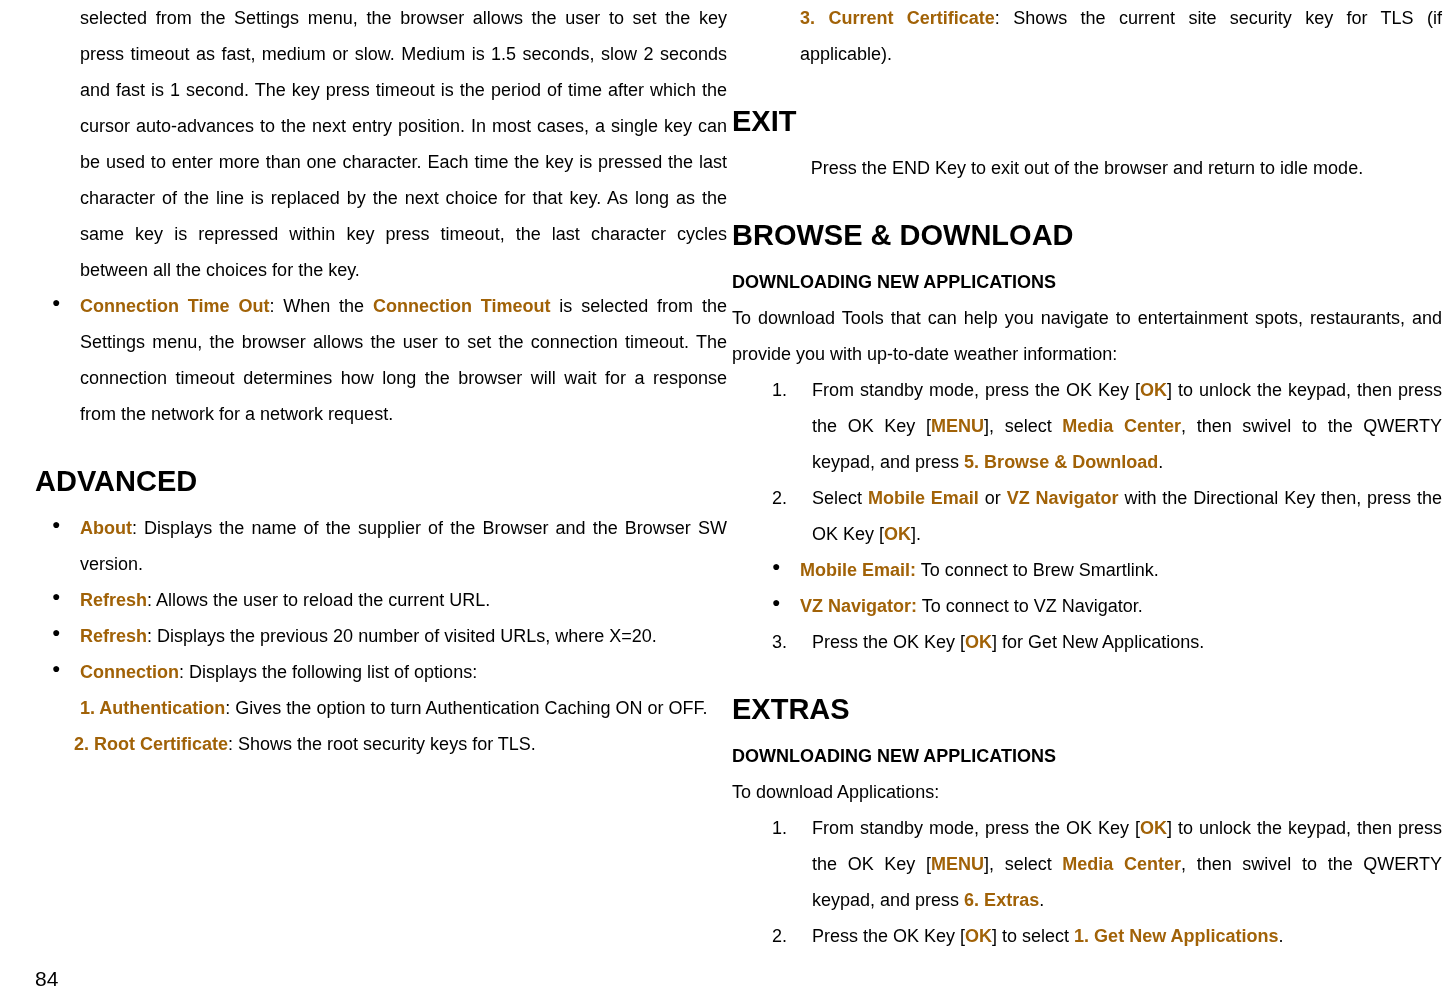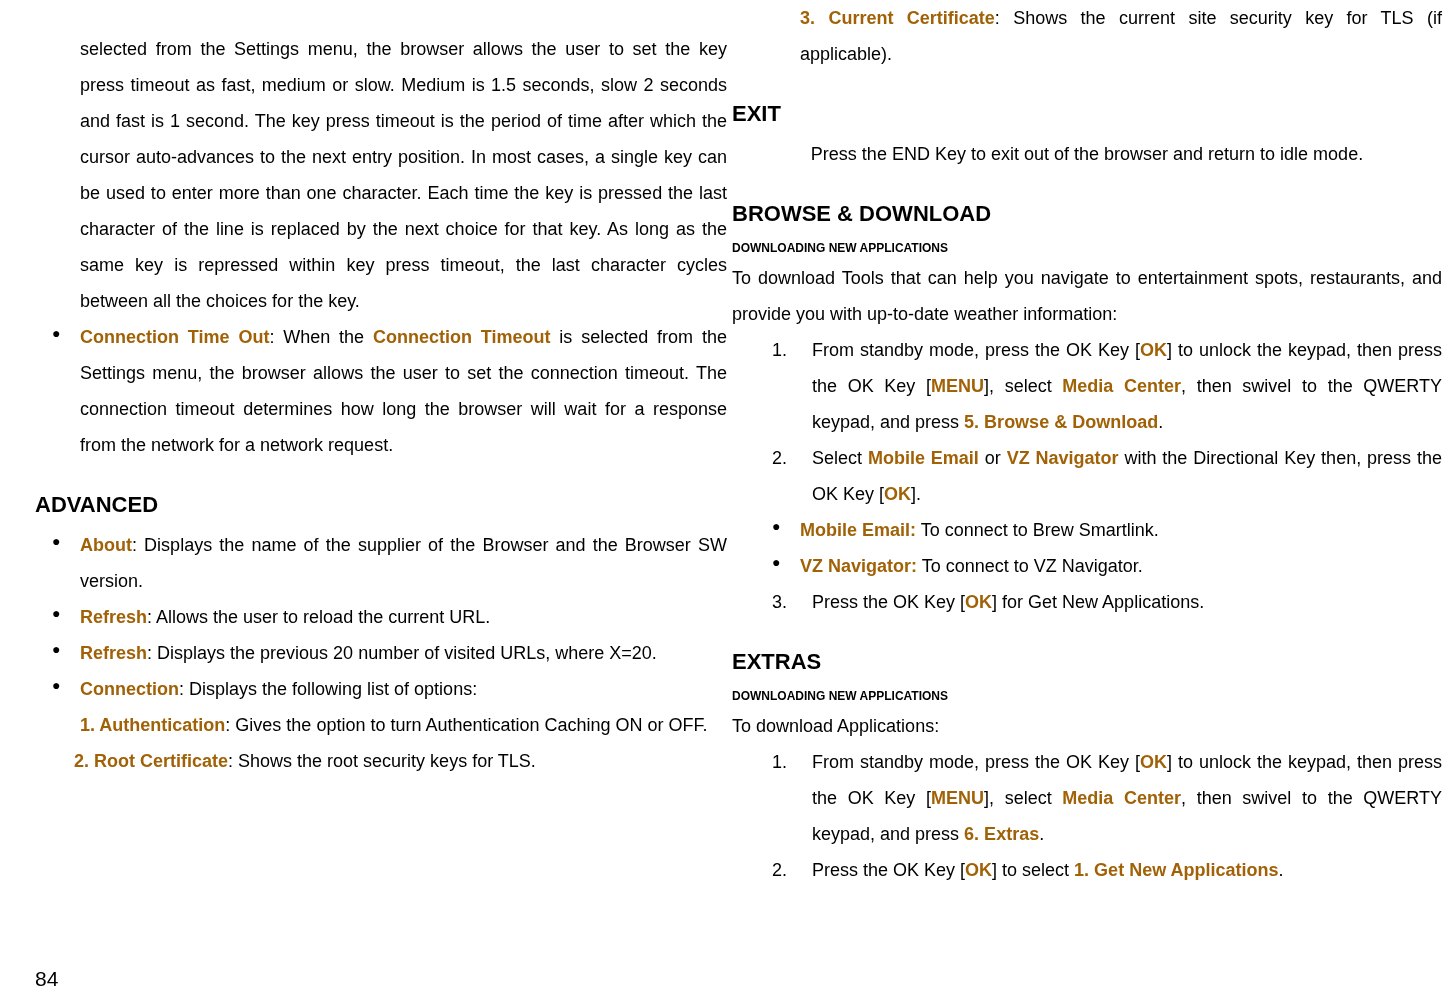--- a/index.html
+++ b/index.html
@@ -17,21 +17,21 @@
       display: flex;
       flex-direction: row;
       width: 100%;
       height: 100%;
     }
     .column {
       width: 50%;
       padding: 0 40px 0 35px;
       line-height: 2.0;
     }
-    .column.left { padding-left: 80px; padding-right: 0px; margin-top: 31px; }
+    .column.left { padding-left: 80px; padding-right: 0px; }
     .column.right { padding-left: 45px; padding-right: 12px; }
     .bullet-list { list-style: none; padding-left: 0; }
     .bullet-item {
       position: relative;
       padding-left: 28px;
       text-align: justify;
     }
     .bullet-item::before {
       content: "●";
       position: absolute;
@@ -44,28 +44,28 @@
       position: relative;
       padding-left: 40px;
       text-align: justify;
     }
     .numbered-item .num {
       position: absolute;
       left: 0;
       top: 0;
     }
     .heading-main {
-      font-size: 22px;
+      font-size: 29px;
       font-weight: bold;
       margin-top: 20px;
       margin-bottom: 0px;
       margin-left: -40px;
     }
     .heading-sub {
-      font-size: 12px;
+      font-size: 18px;
       font-weight: bold;
       margin-top: 0px;
       margin-left: -40px;
     }
     .highlight { color: #a16207; font-weight: bold; }
     .justify { text-align: justify; }
     .page-num {
       position: absolute;
       bottom: 12px;
       left: 35px;

